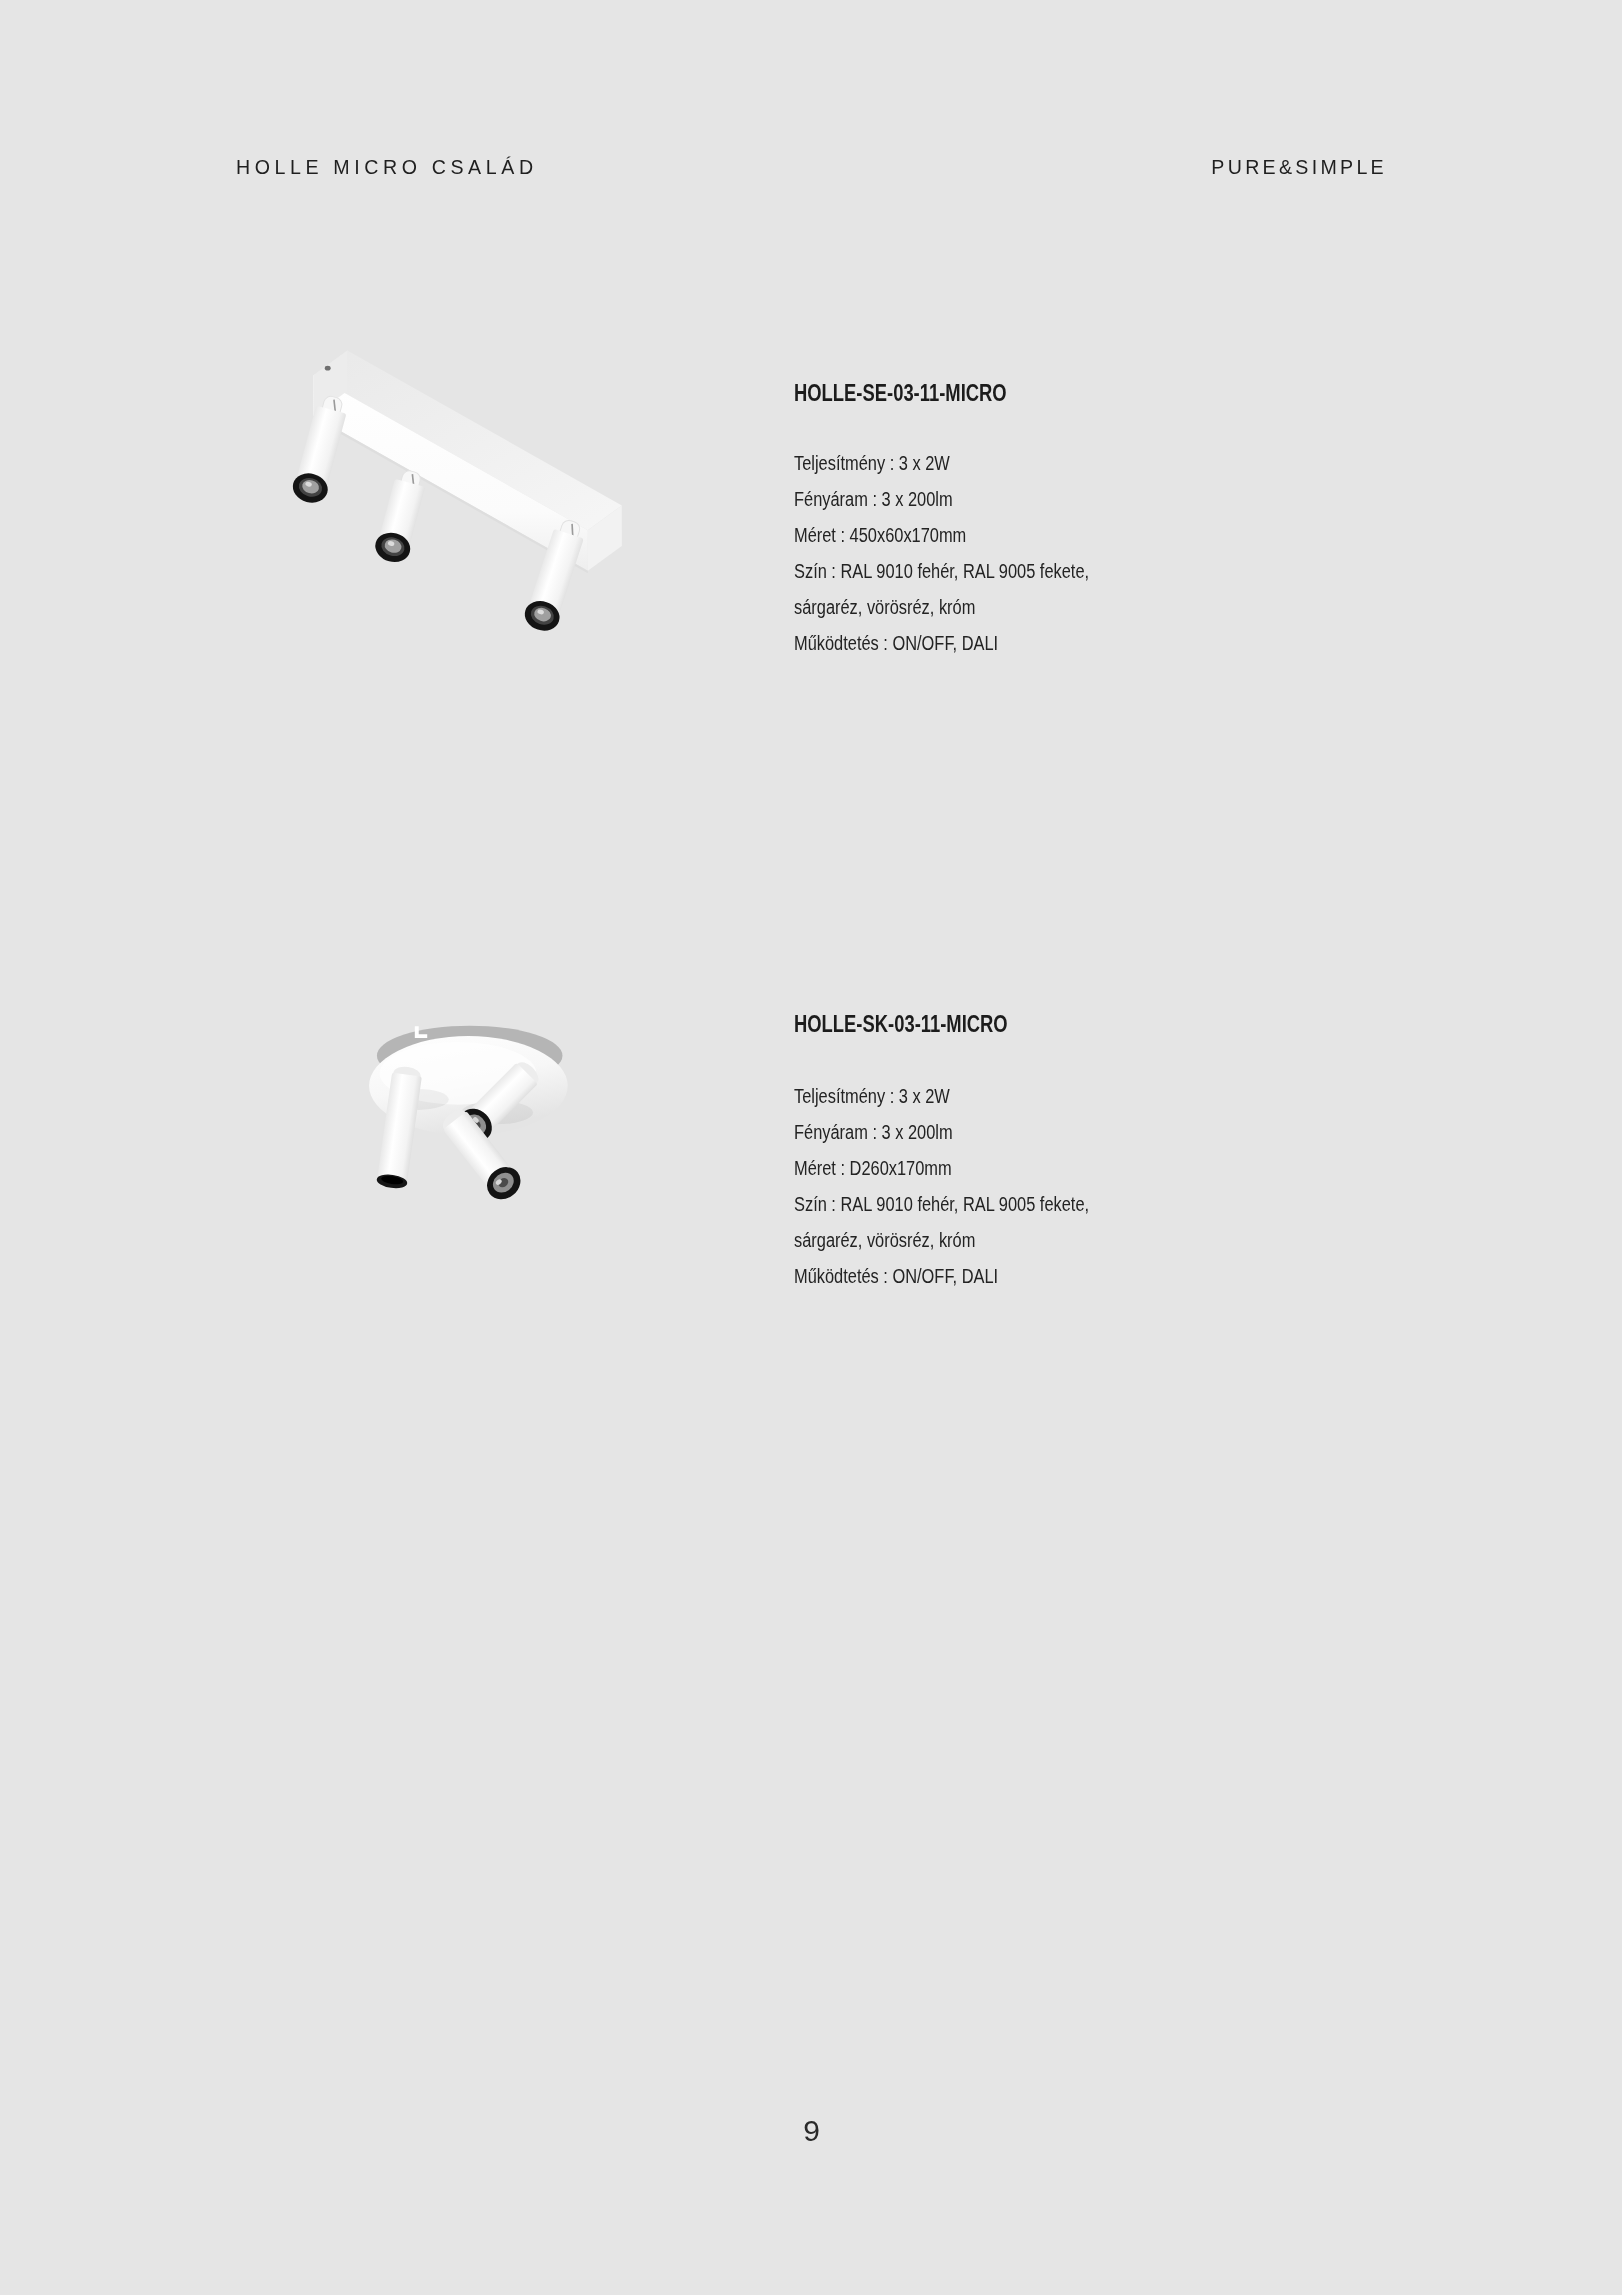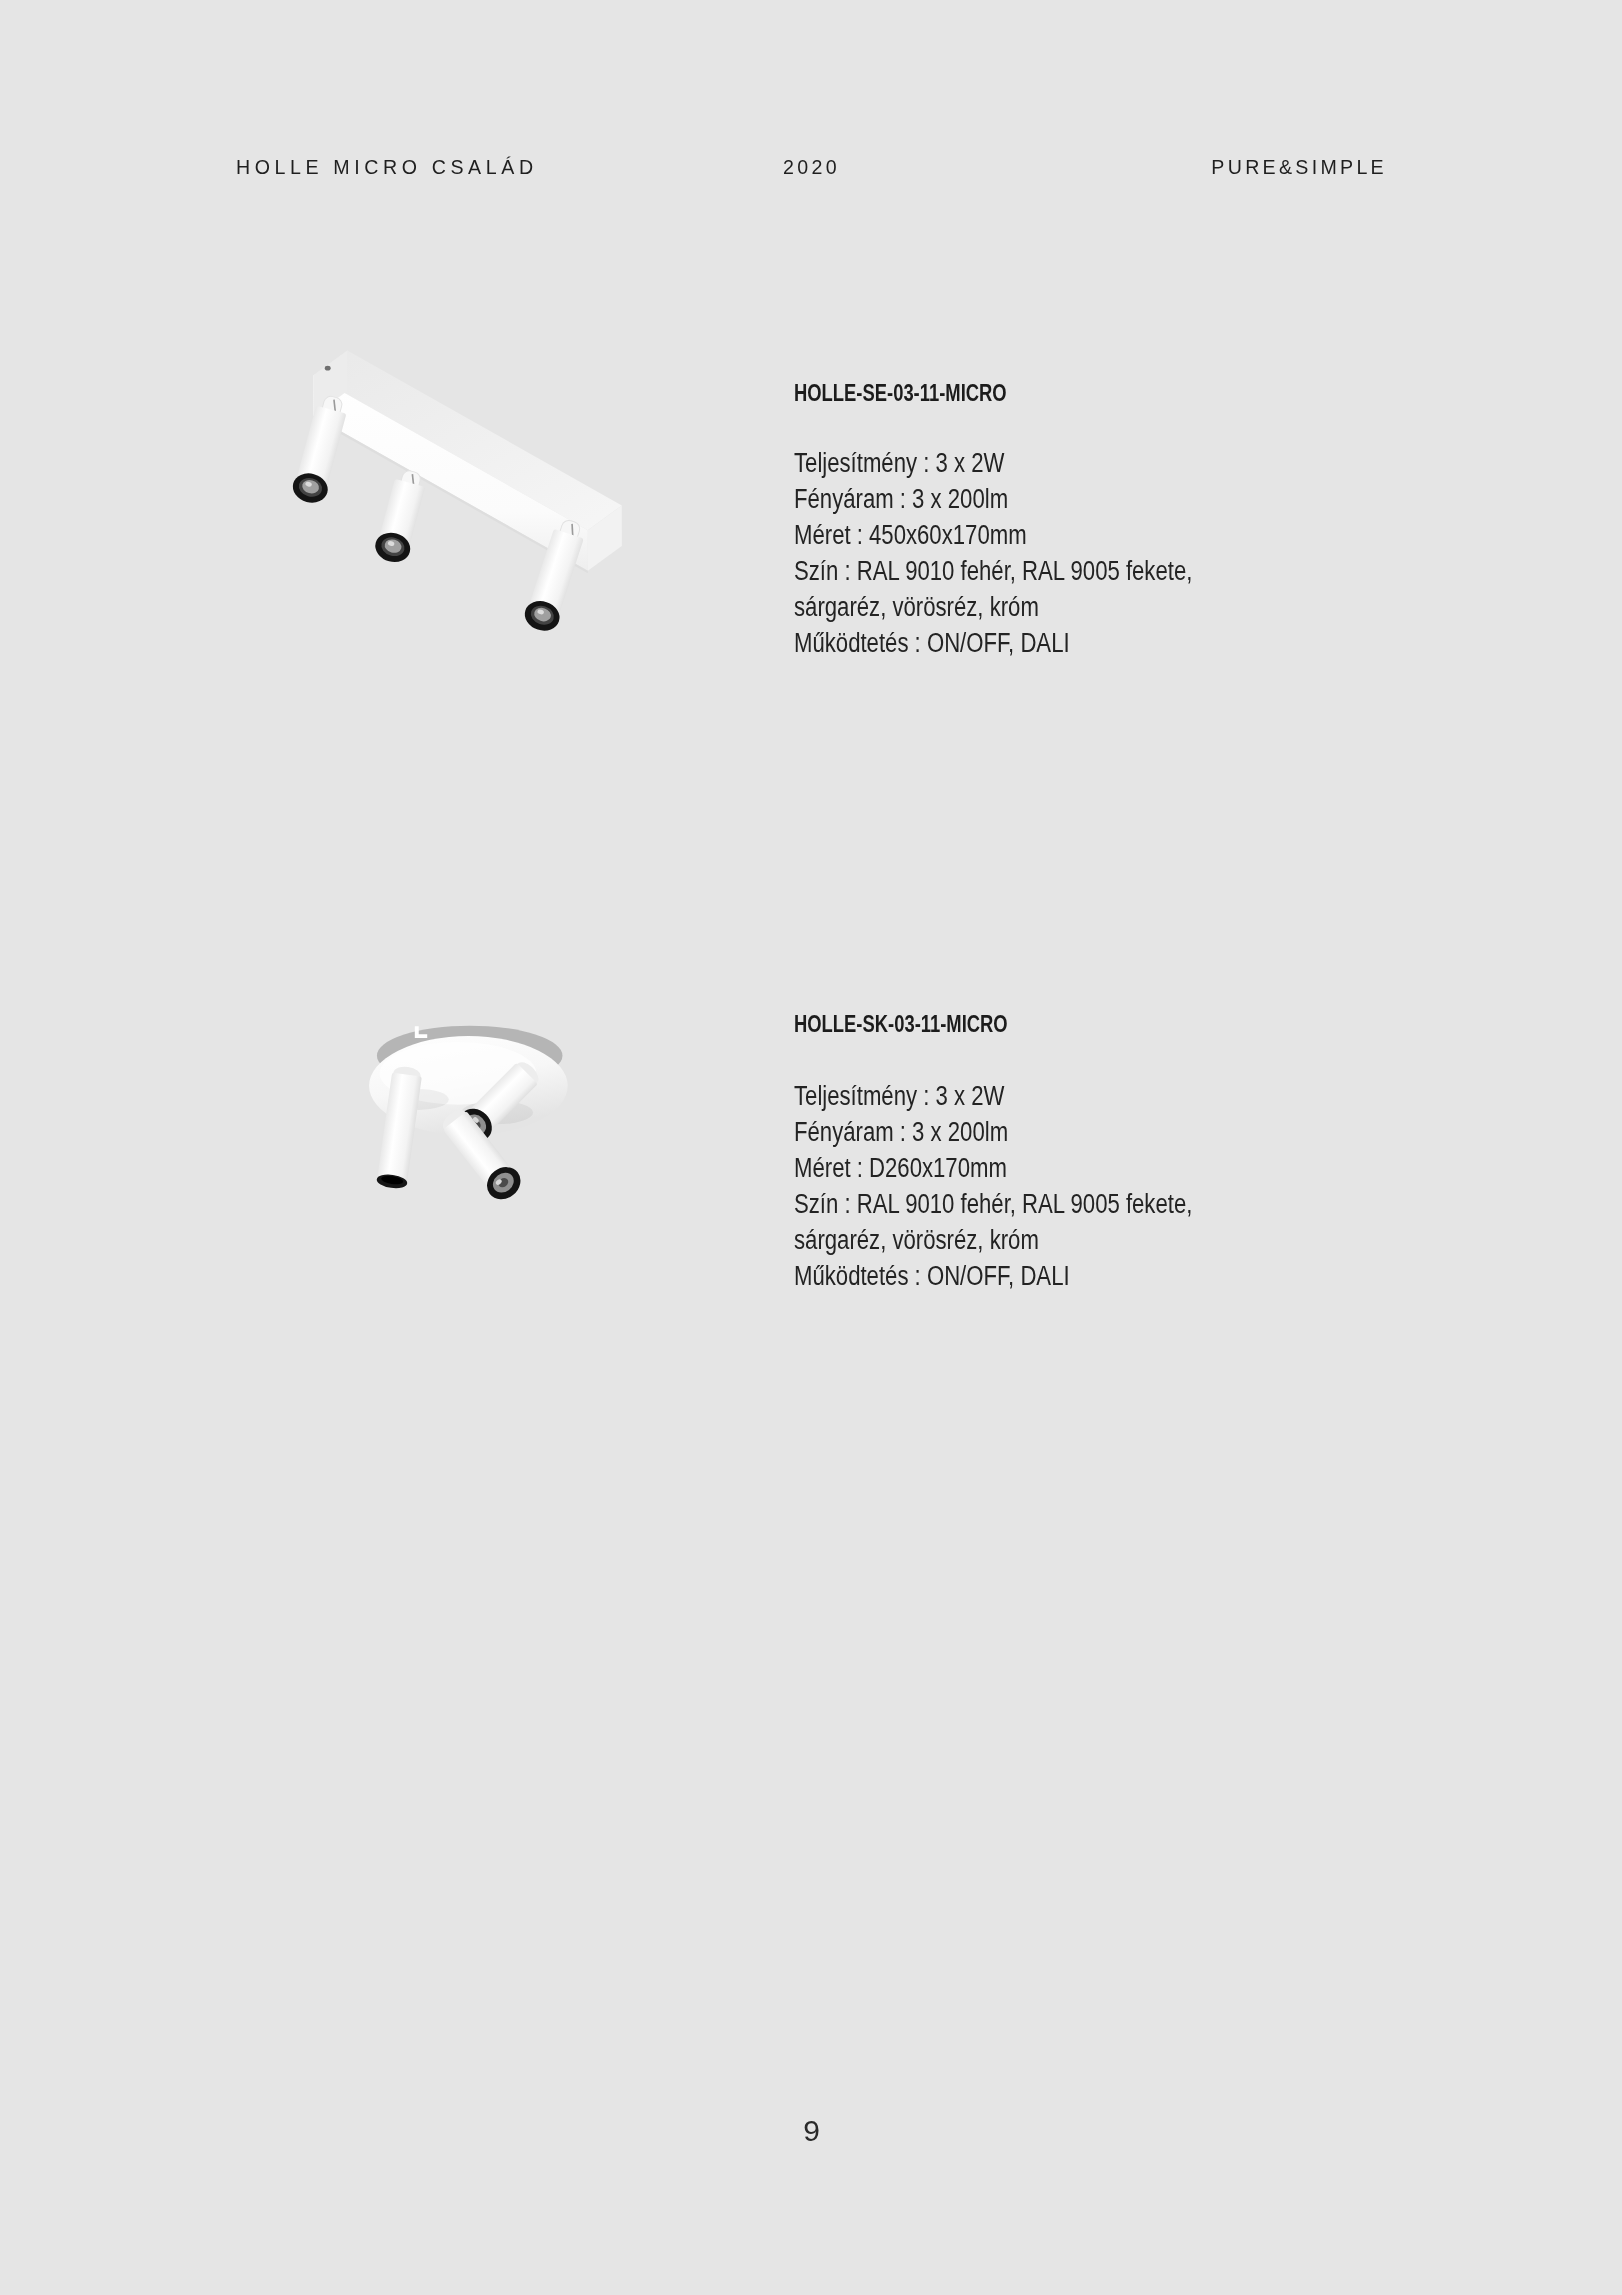--- a/index.html
+++ b/index.html
@@ -32,21 +32,21 @@
     font-size: 23px;
     font-weight: bold;
     color: #1c1c1c;
     white-space: nowrap;
     transform: scaleX(0.80);
     transform-origin: 0 0;
   }
   .prod-specs {
     position: absolute;
     left: 794px;
-    font-size: 27px;
+    font-size: 20px;
     line-height: 36px;
     color: #232323;
     white-space: nowrap;
   }
   .spec-line {
     transform: scaleX(0.82);
     transform-origin: 0 0;
   }
   .title-1 { top: 380px; }
   .specs-1 { top: 445px; }
@@ -68,21 +68,20 @@
     font-size: 30px;
     color: #2a2a2a;
   }
 </style>
 </head>
 <body>
 
 <div class="page">
 
   <div class="hdr hdr-left">HOLLE MICRO CSALÁD</div>
-  <div class="hdr hdr-center">2020</div>
   <div class="hdr hdr-right">PURE&amp;SIMPLE</div>
 
   <svg class="photo photo-1" viewBox="420 470 600 560" xmlns="http://www.w3.org/2000/svg">
     <defs>
       <linearGradient id="barTop" x1="0" y1="0" x2="1" y2="1">
         <stop offset="0" stop-color="#e9e9e9"></stop>
           <stop offset="1" stop-color="#f6f6f6"></stop>
       </linearGradient>
       <linearGradient id="barFront" x1="0" y1="0" x2="0" y2="1">
         <stop offset="0" stop-color="#ffffff"></stop>

